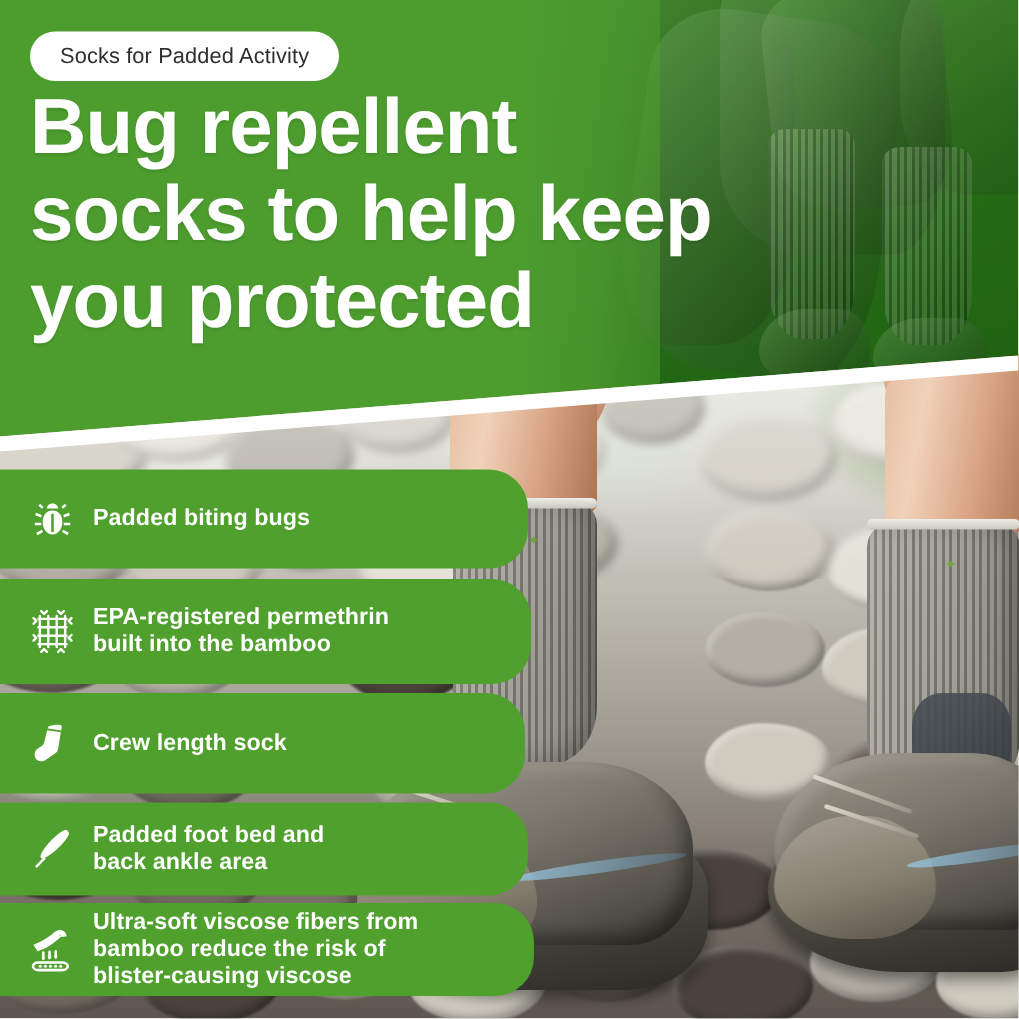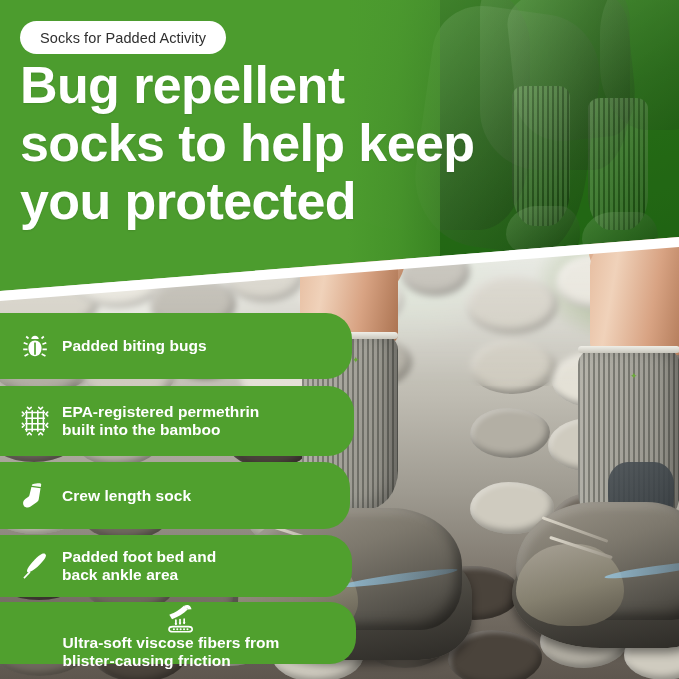--- a/index.html
+++ b/index.html
@@ -186,21 +186,21 @@
   .pill .ptxt {
     font-size:15.5px; line-height:18px; font-weight:600;
     letter-spacing:.05px; padding-right:14px;
   }
 
   
   .p1 { top:313px; width:352px; height:66px;  border-radius:0 26px 26px 0; }
   .p2 { top:386px; width:354px; height:70px;  border-radius:0 26px 26px 0; }
   .p3 { top:462px; width:350px; height:67px;  border-radius:0 26px 26px 0; }
   .p4 { top:535px; width:352px; height:62px;  border-radius:0 26px 26px 0; }
-  .p5 { top:602px; width:356px; height:62px;  border-radius:0 26px 26px 0;flex-direction:column; }
+  .p5 { top:602px; width:356px; height:62px;  border-radius:0 26px 26px 0; }
 
   .pill svg { display:block; }
 </style>
 </head>
 <body>
 
 <div id="stage">
 
   <div class="photo-bottom">
     <div class="pb-sky"></div>
@@ -410,18 +410,19 @@
             <circle cx="8.4" cy="28.9" r="1.1"></circle>
               <circle cx="12" cy="28.9" r="1.1"></circle>
             <circle cx="15.6" cy="28.9" r="1.1"></circle>
               <circle cx="19.2" cy="28.9" r="1.1"></circle>
             <circle cx="22.8" cy="28.9" r="1.1"></circle>
           </g>
         </svg>
       </div>
       <div class="ptxt">
         <div>Ultra-soft viscose fibers from</div>
-        <div>blister-causing friction</div>
+        <div>bamboo reduce the risk of</div>
+        <div>blister-causing viscose</div>
       </div>
     </div>
 
   </div>
 </div>
 
 </body></html>

